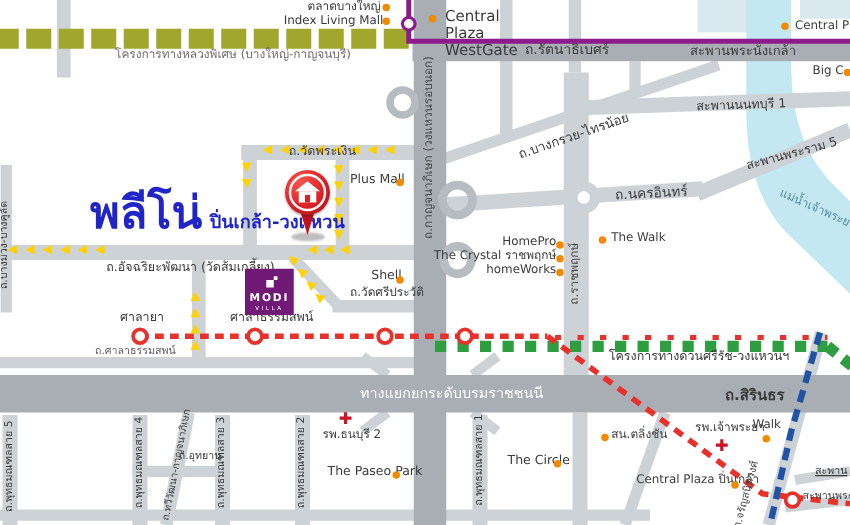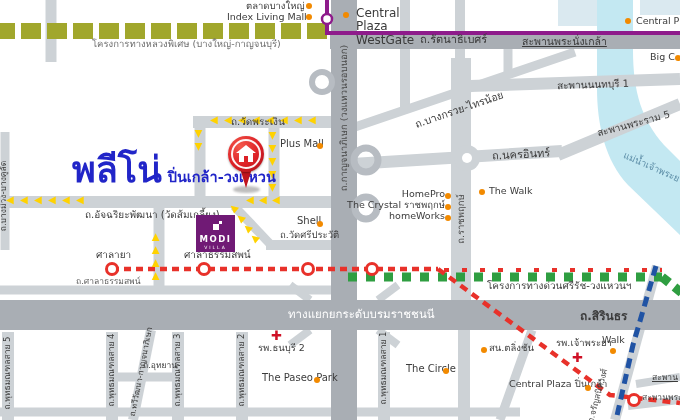--- a/index.html
+++ b/index.html
@@ -145,21 +145,21 @@
       </div>
     </div>
   </div>
 
 <span class="lbl" style="left: 246px; top: 1px; font-size: 9.5px;">ตลาดบางใหญ่</span>
     <span class="lbl" style="left: 227px; top: 12px; font-size: 9.5px;">Index Living Mall</span>
     <span class="lbl" style="left: 92px; top: 39px; font-size: 9.5px; color: rgb(110, 110, 110);">โครงการทางหลวงพิเศษ (บางใหญ่-กาญจนบุรี)</span>
     <span class="lbl" style="left: 356px; top: 7px; font-size: 12px; width: 66px; white-space: normal;">Central Plaza WestGate</span>
     <span class="lbl" style="left: 636px; top: 16px; font-size: 9.5px;">Central Plaz</span>
     <span class="lbl" style="left: 420px; top: 34px; font-size: 11px;">ถ.รัตนาธิเบศร์</span>
-    <span class="lbl" style="left: 522px; top: 36px; font-size: 10.5px; text-decoration: underline;">สะพานพระนั่งเกล้า</span>
+    <span class="lbl" style="left: 552px; top: 36px; font-size: 10.5px;">สะพานพระนั่งเกล้า</span>
     <span class="lbl" style="left: 650px; top: 52px; font-size: 9.5px;">Big C</span>
     <span class="lbl" style="left: 557px; top: 79px; font-size: 10px; transform: rotate(-2deg);">สะพานนนทบุรี 1</span>
     <span class="lbl" style="left: 413px; top: 104px; font-size: 10.5px; transform: rotate(-19deg);">ถ.บางกรวย-ไทรน้อย</span>
     <span class="lbl" style="left: 596px; top: 118px; font-size: 10px; transform: rotate(-15deg);">สะพานพระราม 5</span>
     <span class="lbl" style="left: 621px; top: 163px; font-size: 9.5px; color: rgb(91, 140, 166); transform: rotate(24deg);">แม่น้ำเจ้าพระยา</span>
     <span class="lbl" style="left: 492px; top: 149px; font-size: 11px; transform: rotate(-3deg);">ถ.นครอินทร์</span>
     <span class="lbl" style="left: 344px; top: 118px; font-size: 9.5px; color: rgb(74, 74, 74); transform: translate(-50%, -50%) rotate(-90deg);">ถ.กาญจนาภิเษก (วงแหวนรอบนอก)</span>
     <span class="lbl" style="left: 461px; top: 219px; font-size: 9.5px; color: rgb(74, 74, 74); transform: translate(-50%, -50%) rotate(-90deg);">ถ.ราชพฤกษ์</span>
     <span class="lbl" style="left: 231px; top: 116px; font-size: 10px;">ถ.วัดพระเงิน</span>
     <span class="lbl" style="left: 280px; top: 138px; font-size: 10px;">Plus Mall</span>

